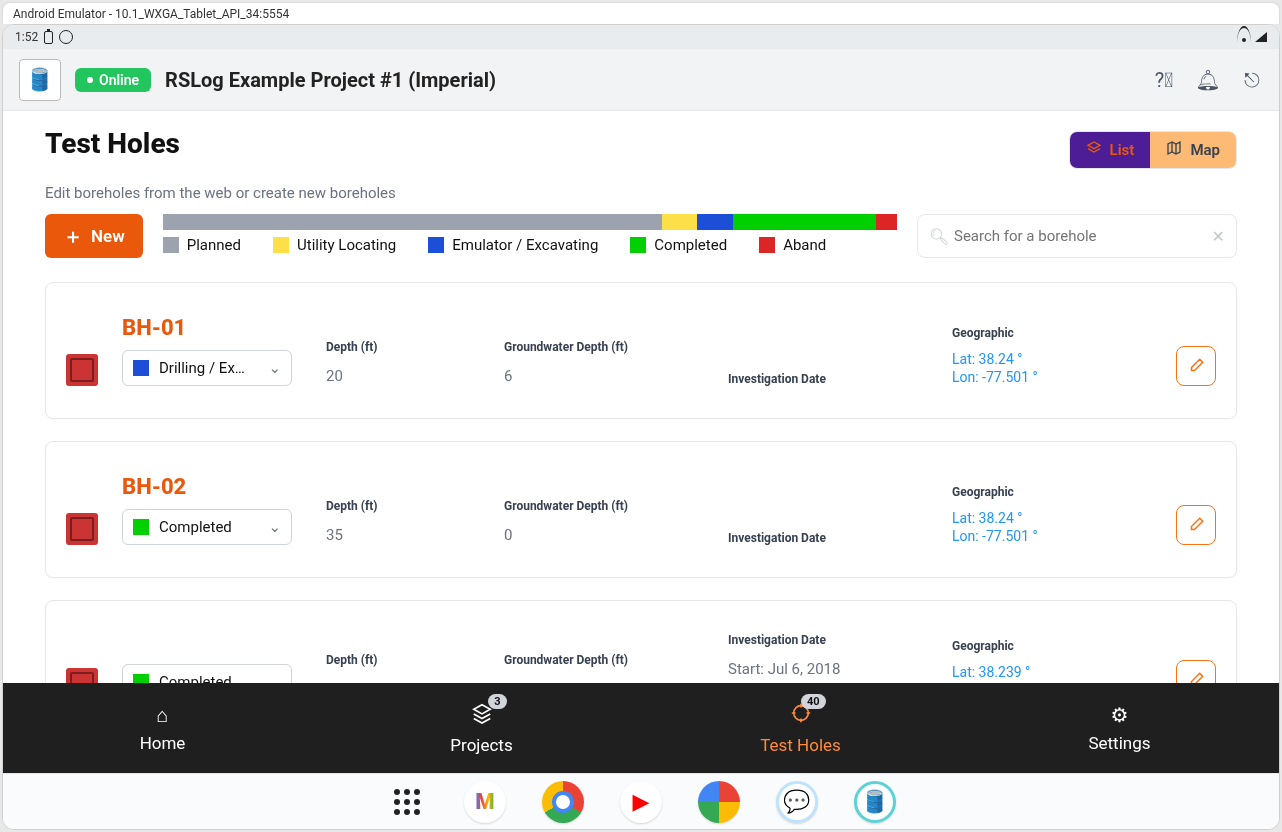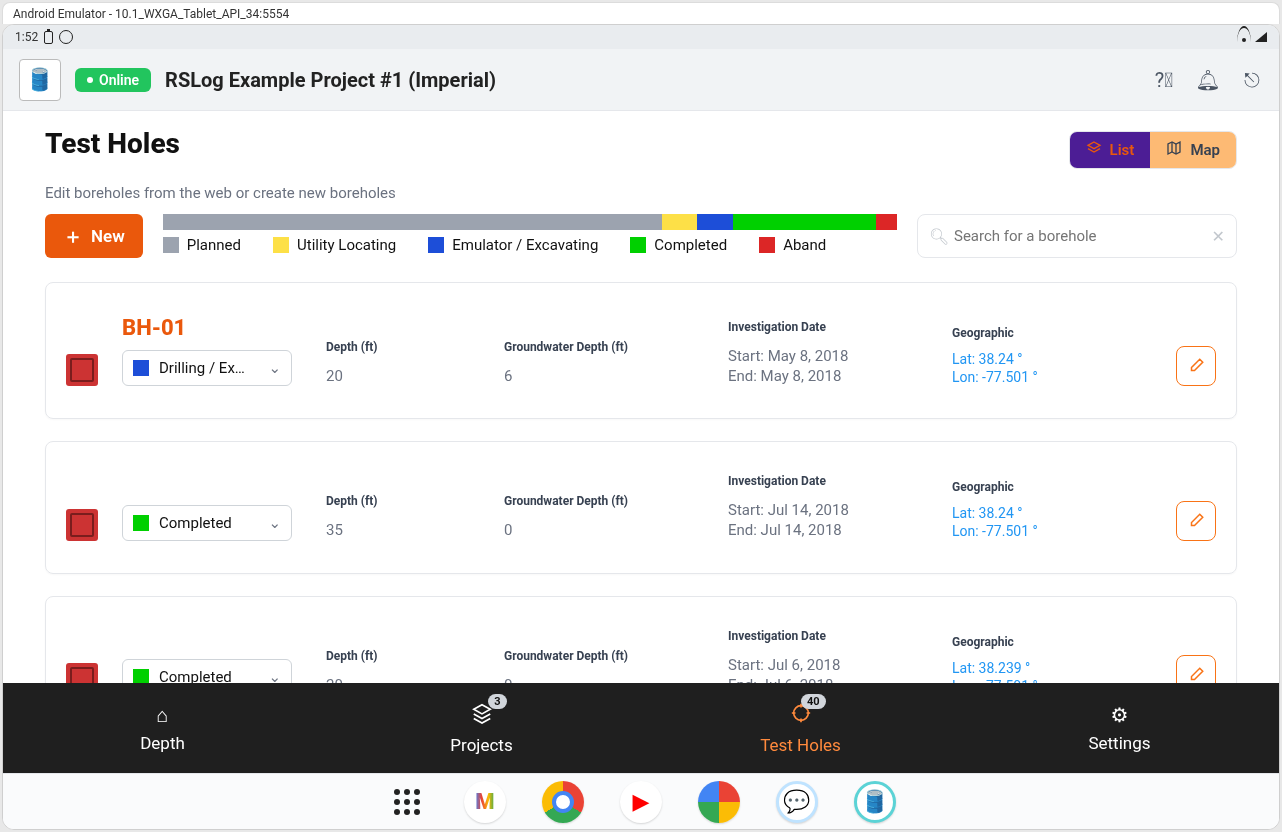--- a/index.html
+++ b/index.html
@@ -223,21 +223,51 @@
           <div class="col">
             <div class="hd">Depth (ft)</div>
             <div class="val">20</div>
           </div>
           <div class="col h">
             <div class="hd">Groundwater Depth (ft)</div>
             <div class="val">6</div>
           </div>
           <div class="col h">
             <div class="hd">Investigation Date</div>
-            <div class="val">Start: May 8, 2018<br>End: May 8, 2018</div>
+          </div>
+          <div class="col h">
+            <div class="hd">Geographic</div>
+            <div class="geo">Lat: 38.24 °<br>Lon: -77.501 °</div>
+          </div>
+          <div class="editbtn">
+            <svg width="18" height="18" viewBox="0 0 24 24" fill="none" stroke="currentColor" stroke-width="2">
+              <path d="M17 3l4 4-11 11H6v-4L17 3z"></path>
+            </svg>
+          </div>
+        </div>
+        <div class="card">
+          <div class="cicon"></div>
+          <div class="namecol">
+            <div class="bhname">BH-02</div>
+            <div class="statussel">
+              <span class="sw" style="background:#00d000"></span>
+              <span class="lbl">Completed</span>
+              <span class="chev">⌄</span>
+            </div>
+          </div>
+          <div class="col">
+            <div class="hd">Depth (ft)</div>
+            <div class="val">35</div>
+          </div>
+          <div class="col h">
+            <div class="hd">Groundwater Depth (ft)</div>
+            <div class="val">0</div>
+          </div>
+          <div class="col h">
+            <div class="hd">Investigation Date</div>
           </div>
           <div class="col h">
             <div class="hd">Geographic</div>
             <div class="geo">Lat: 38.24 °<br>Lon: -77.501 °</div>
           </div>
           <div class="editbtn">
             <svg width="18" height="18" viewBox="0 0 24 24" fill="none" stroke="currentColor" stroke-width="2">
               <path d="M17 3l4 4-11 11H6v-4L17 3z"></path>
             </svg>
           </div>
@@ -246,79 +276,48 @@
           <div class="cicon"></div>
           <div class="namecol">
             <div class="statussel">
               <span class="sw" style="background:#00d000"></span>
               <span class="lbl">Completed</span>
               <span class="chev">⌄</span>
             </div>
           </div>
           <div class="col">
             <div class="hd">Depth (ft)</div>
-            <div class="val">35</div>
+            <div class="val">20</div>
           </div>
           <div class="col h">
             <div class="hd">Groundwater Depth (ft)</div>
             <div class="val">0</div>
           </div>
           <div class="col h">
             <div class="hd">Investigation Date</div>
-            <div class="val">Start: Jul 14, 2018<br>End: Jul 14, 2018</div>
+            <div class="val">Start: Jul 6, 2018<br>End: Jul 6, 2018</div>
           </div>
           <div class="col h">
             <div class="hd">Geographic</div>
-            <div class="geo">Lat: 38.24 °<br>Lon: -77.501 °</div>
+            <div class="geo">Lat: 38.239 °<br>Lon: -77.501 °</div>
           </div>
           <div class="editbtn">
             <svg width="18" height="18" viewBox="0 0 24 24" fill="none" stroke="currentColor" stroke-width="2">
               <path d="M17 3l4 4-11 11H6v-4L17 3z"></path>
             </svg>
           </div>
         </div>
-        <div class="card">
-          <div class="cicon"></div>
-          <div class="namecol">
-            <div class="statussel">
-              <span class="sw" style="background:#00d000"></span>
-              <span class="lbl">Completed</span>
-              <span class="chev">⌄</span>
-            </div>
-          </div>
-          <div class="col">
-            <div class="hd">Depth (ft)</div>
-            <div class="val">20</div>
-          </div>
-          <div class="col h">
-            <div class="hd">Groundwater Depth (ft)</div>
-            <div class="val">0</div>
-          </div>
-          <div class="col h">
-            <div class="hd">Investigation Date</div>
-            <div class="val">Start: Jul 6, 2018<br>End: Jul 6, 2018</div>
-          </div>
-          <div class="col h">
-            <div class="hd">Geographic</div>
-            <div class="geo">Lat: 38.239 °<br>Lon: -77.501 °</div>
-          </div>
-          <div class="editbtn">
-            <svg width="18" height="18" viewBox="0 0 24 24" fill="none" stroke="currentColor" stroke-width="2">
-              <path d="M17 3l4 4-11 11H6v-4L17 3z"></path>
-            </svg>
-          </div>
-        </div>
       </div>
 
   </div>
 
   <div class="bnav">
     <div class="item">
       <div class="ico">⌂</div>
-      <div>Depth</div>
+      <div>Home</div>
     </div>
     <div class="item">
       <div class="ico">
         <svg width="22" height="22" viewBox="0 0 24 24" fill="none" stroke="currentColor" stroke-width="1.8">
             <path d="M12 3l9 5-9 5-9-5 9-5z"></path>
             <path d="M3 13l9 5 9-5"></path>
             <path d="M3 18l9 5 9-5"></path>
           </svg>
         <span class="badge">3</span>
       </div>

